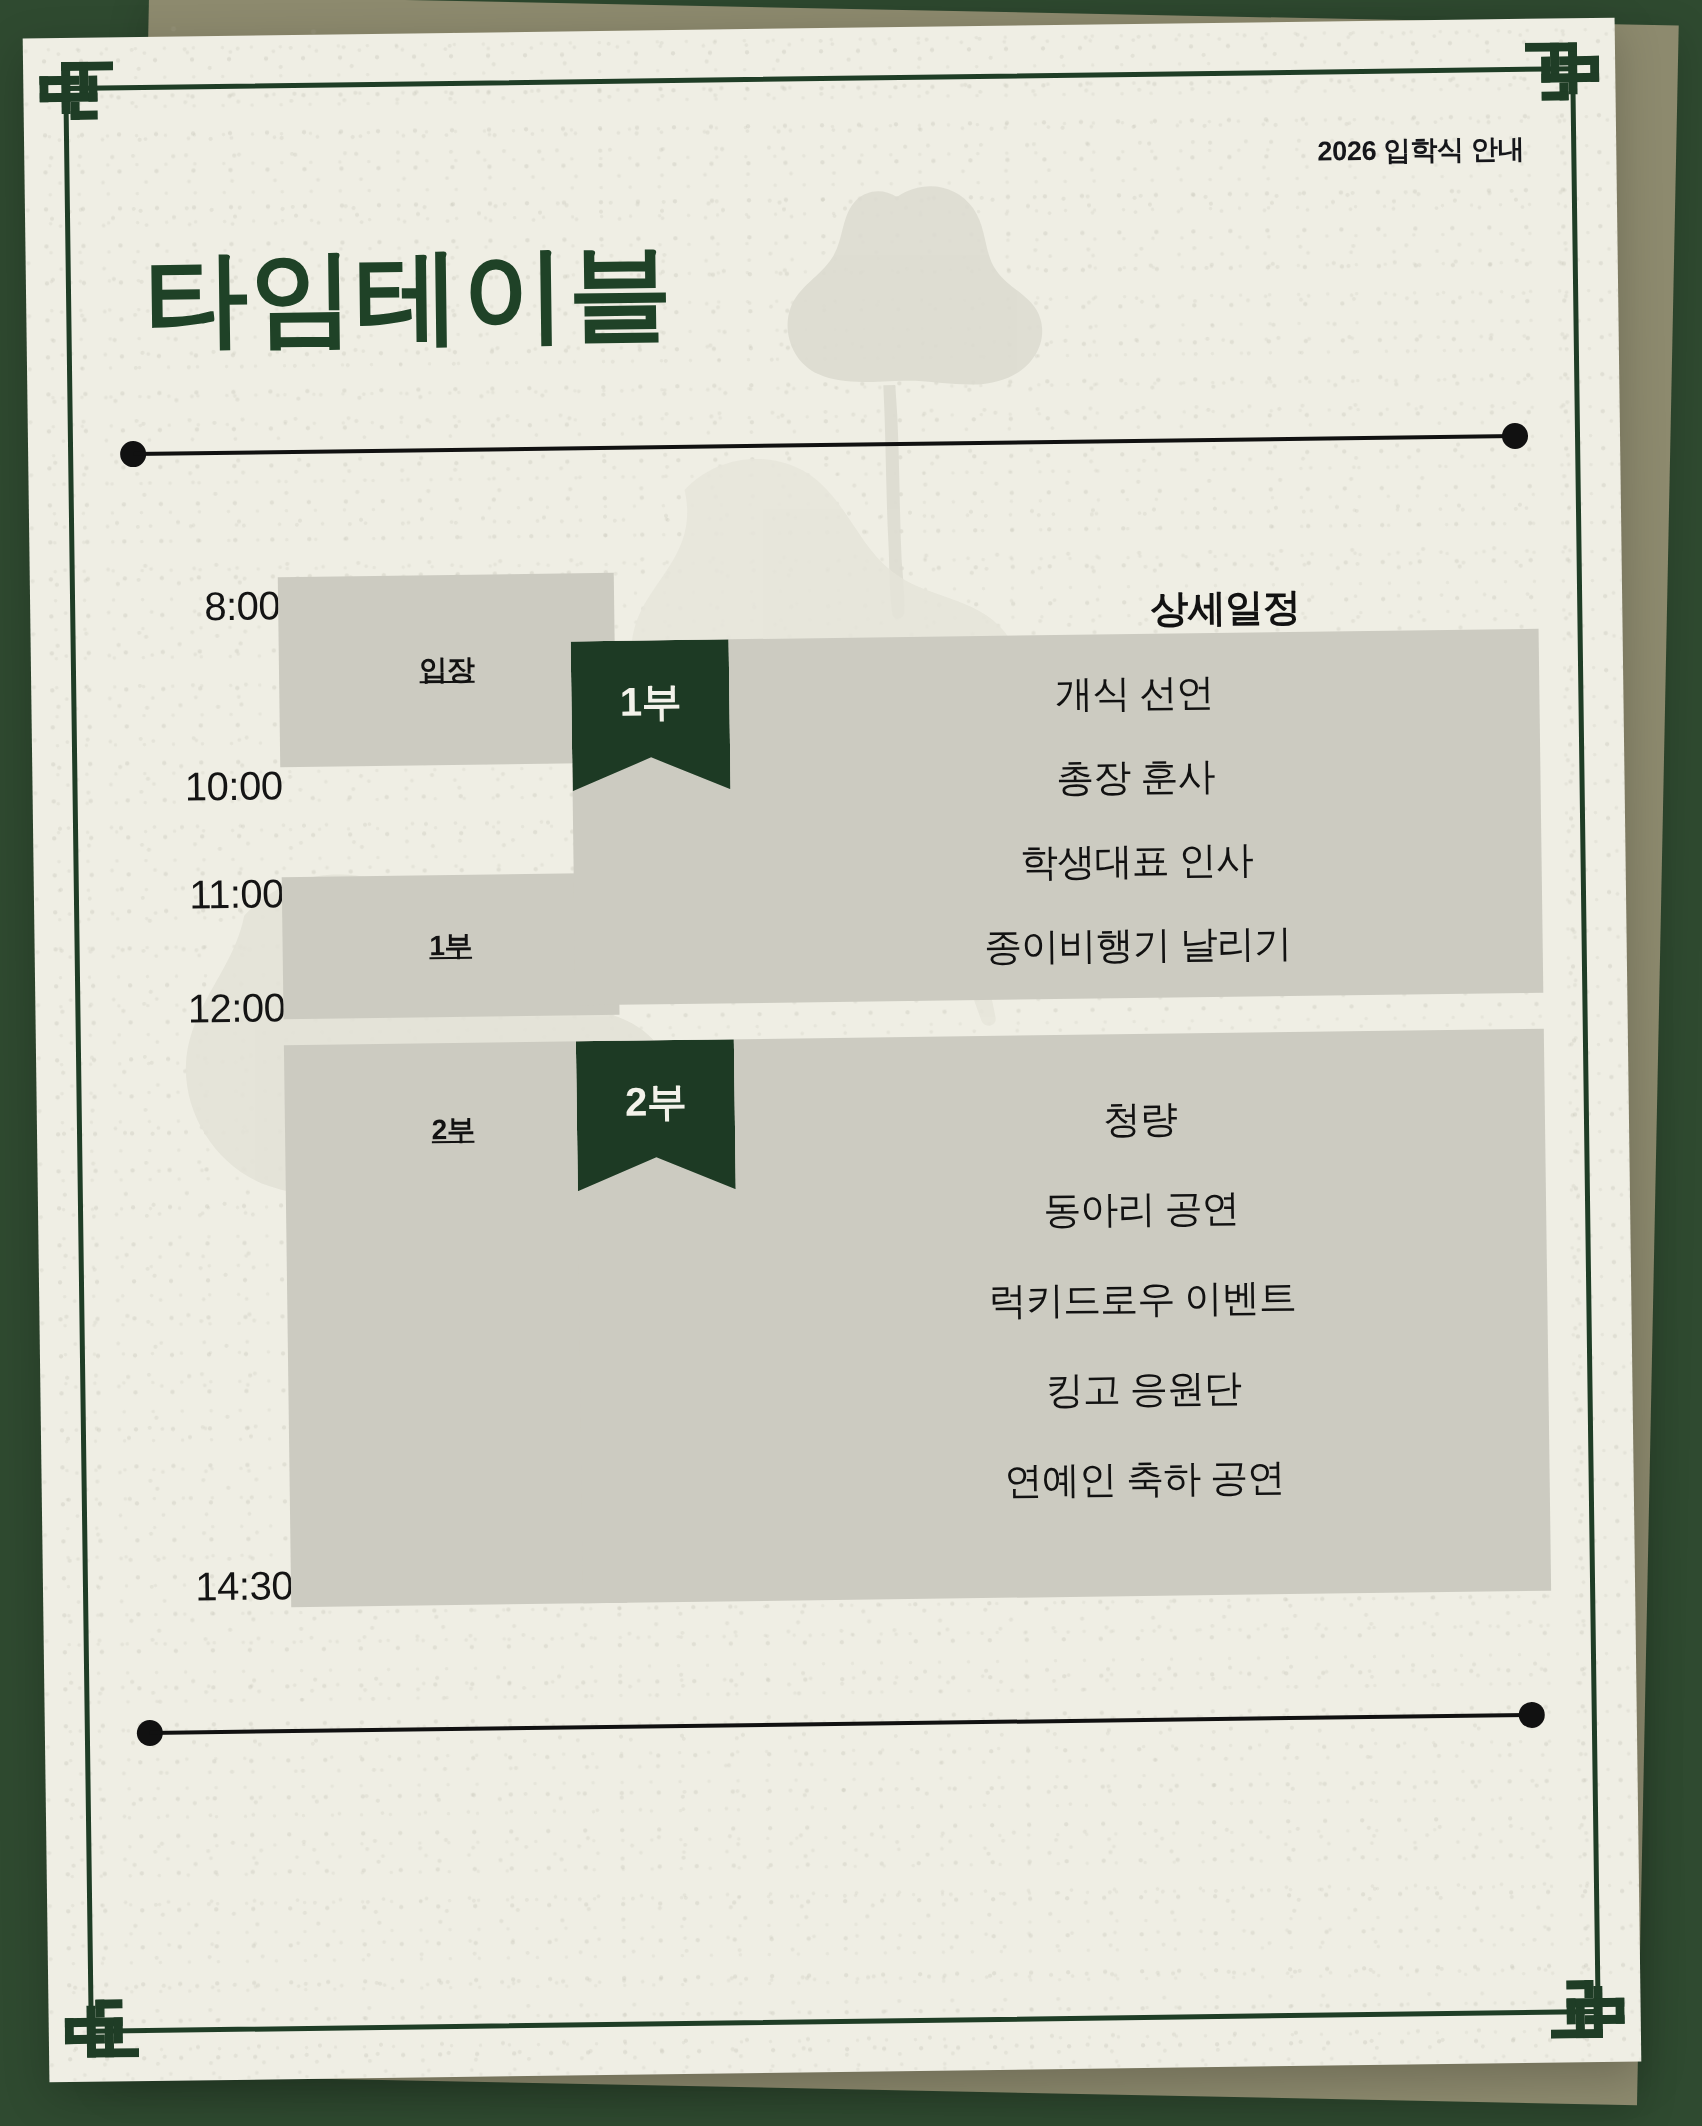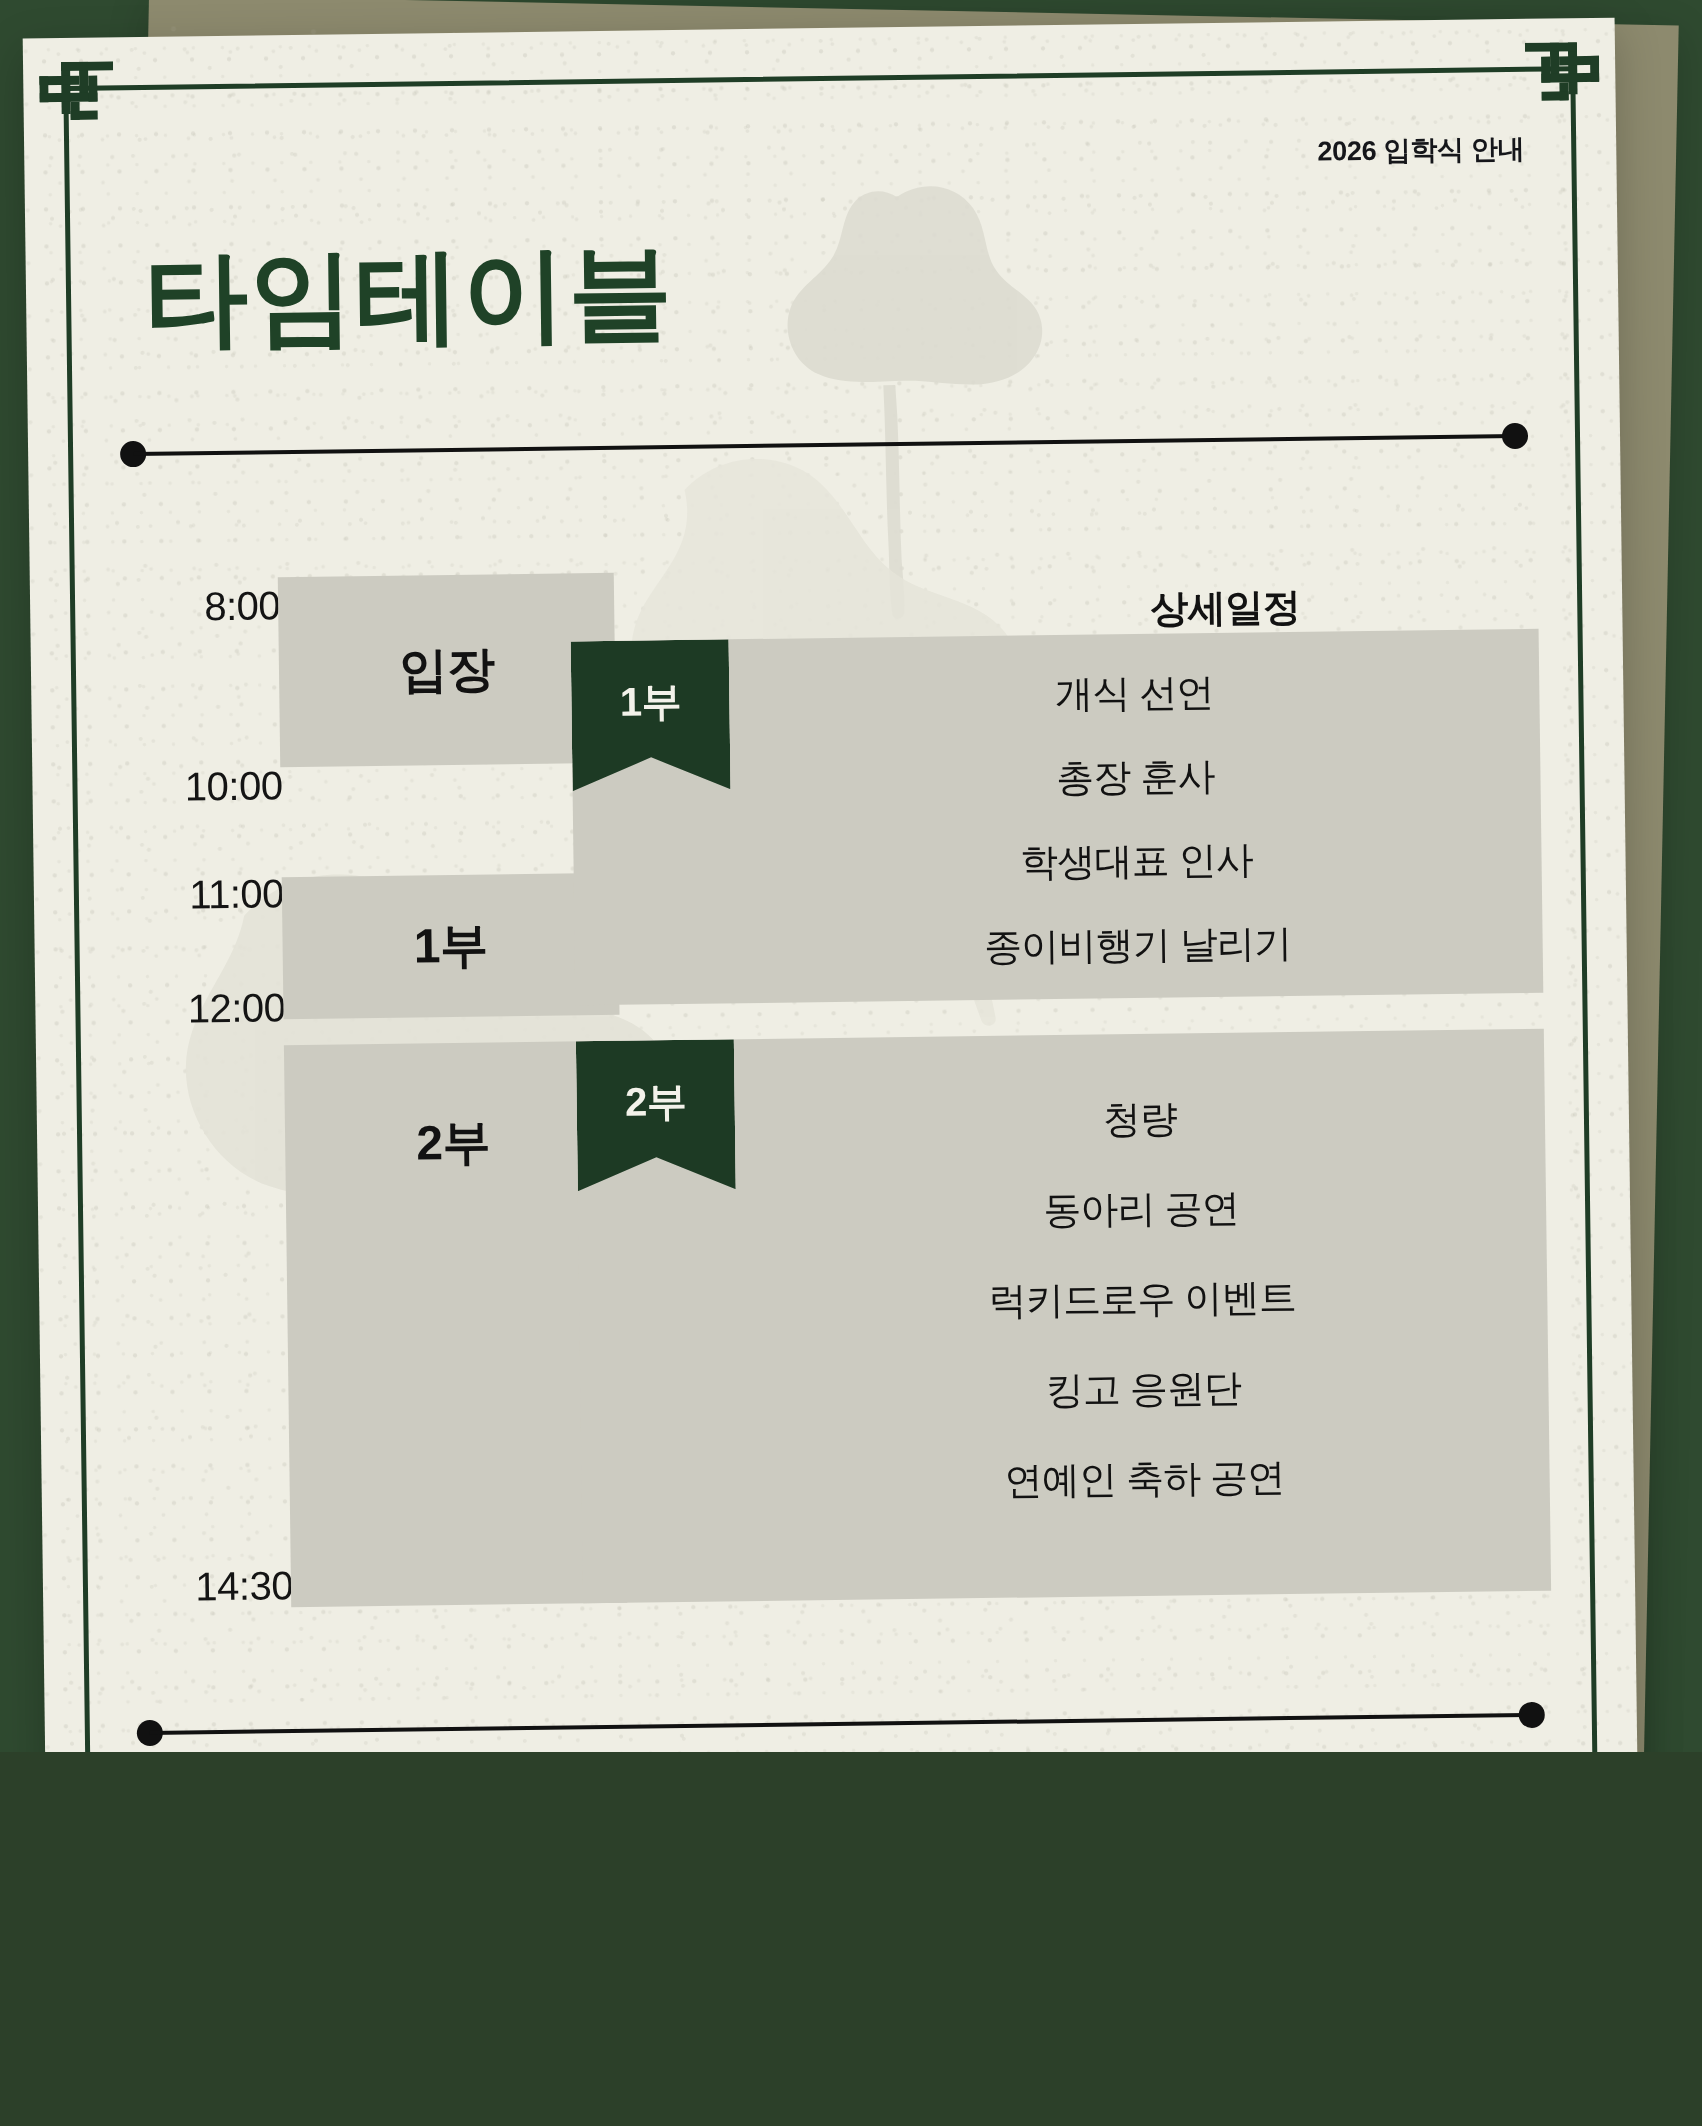--- a/index.html
+++ b/index.html
@@ -4,21 +4,21 @@
 <style>
   html, body {
     margin: 0;
     padding: 0;
     background: #2c4029;
   }
 
   .stage {
     position: relative;
     width: 1702px;
-    height: 1752px;
+    height: 2126px;
     overflow: hidden;
     background: #f97316;
     font-family: "Liberation Sans", "DejaVu Sans", sans-serif;
   }
 
   
   .bg-green {
     position: absolute;
     inset: 0;
     background: #2f4a30;
@@ -177,24 +177,25 @@
 
   
   .block {
     position: absolute;
     background: #cccbc1;
     display: flex;
     align-items: center;
     justify-content: center;
   }
   .block-label {
-    font-size: 48px;
+    font-size: 28px;
     font-weight: 700;
     color: #121212;
     letter-spacing: -0.5px;
+    text-decoration: underline;
   }
 
   
   .detail-heading {
     position: absolute;
     left: 1035px;
     top: 560px;
     width: 320px;
     text-align: center;
     font-size: 38px;

